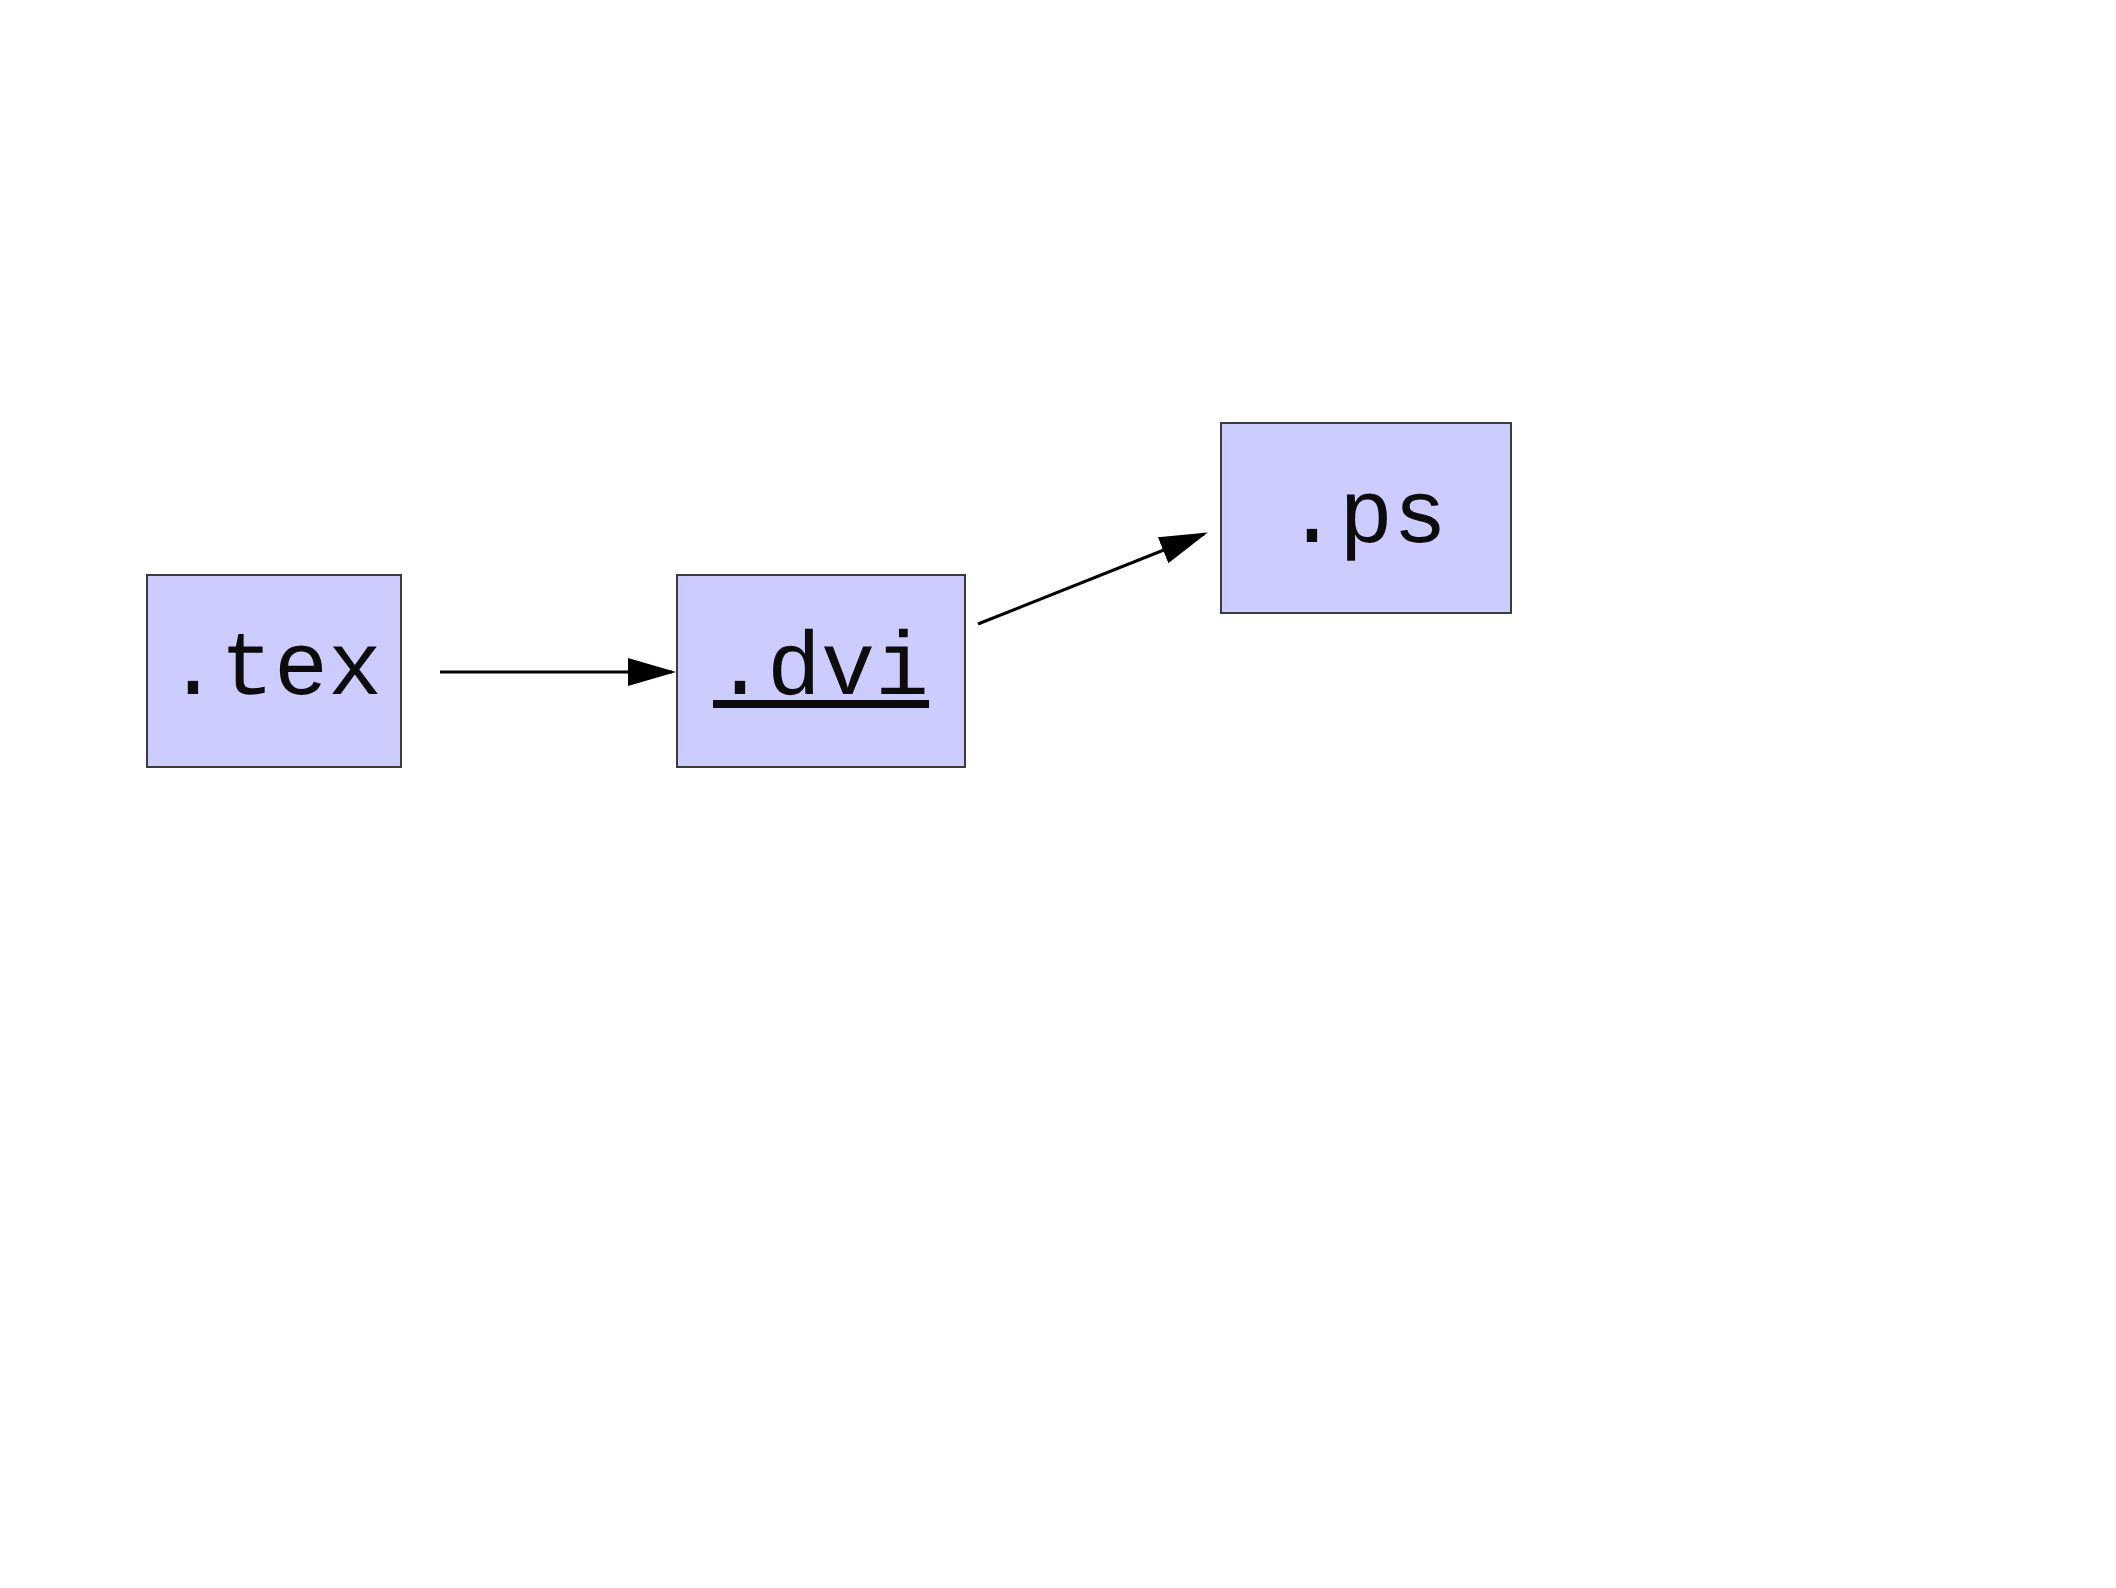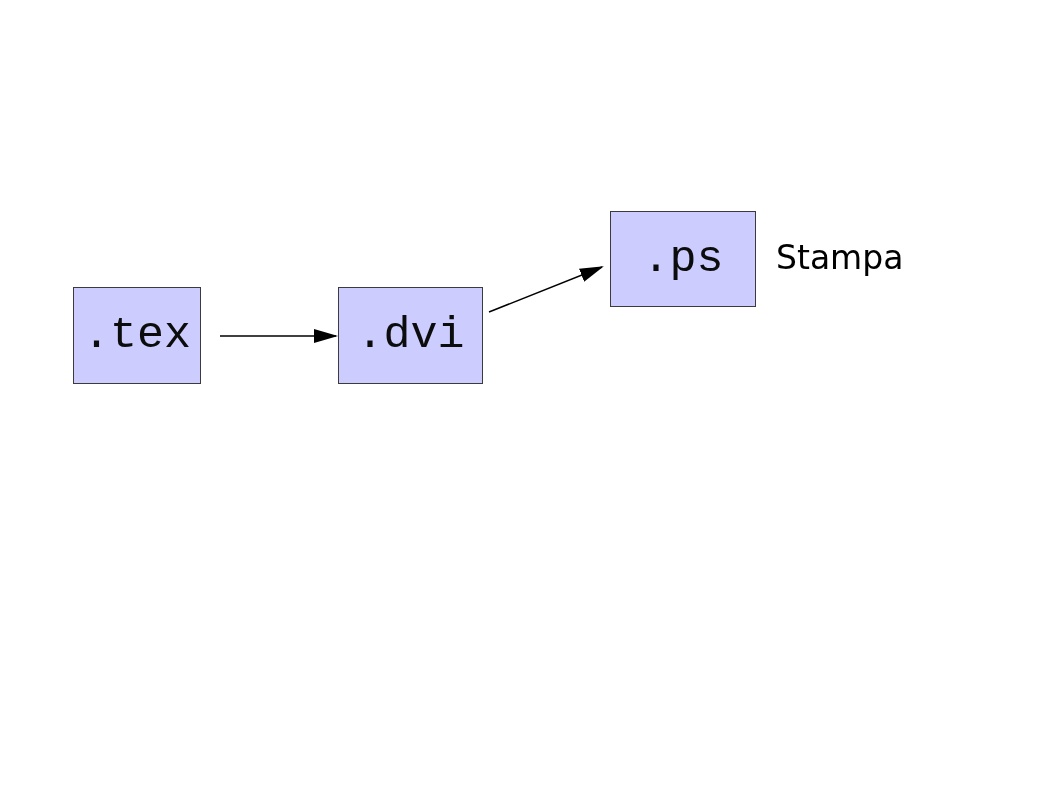--- a/index.html
+++ b/index.html
@@ -21,21 +21,21 @@
     border: 1.5px solid #3b3b3b;
     display: flex;
     align-items: center;
     justify-content: center;
     font-family: "Liberation Mono", "DejaVu Sans Mono", monospace;
     font-size: 45px;
     color: #0c0c0c;
     white-space: nowrap;
   }
   .node-tex { left: 73px;  top: 287px; width: 128px; height: 97px; }
-  .node-dvi { left: 338px; top: 287px; width: 145px; height: 97px; }
+  .node-dvi { left: 338px; top: 287px; width: 145px; height: 97px; text-decoration: underline; }
   .node-ps  { left: 610px; top: 211px; width: 146px; height: 96px; }
   .annotation {
     position: absolute;
     left: 776px;
     top: 238px;
     font-family: "DejaVu Sans", "Liberation Sans", sans-serif;
     font-size: 33px;
     line-height: 40px;
     color: #000000;
     white-space: nowrap;
@@ -69,15 +69,14 @@
   </div>
 
   <div class="node node-dvi" style="background-color: rgb(204, 204, 255);">
     <span>.dvi</span>
   </div>
 
   <div class="node node-ps" style="background-color: rgb(204, 204, 255);">
     <span>.ps</span>
   </div>
 
-  <div class="annotation">Stampa</div>
 
 </div>
 
 </body></html>

